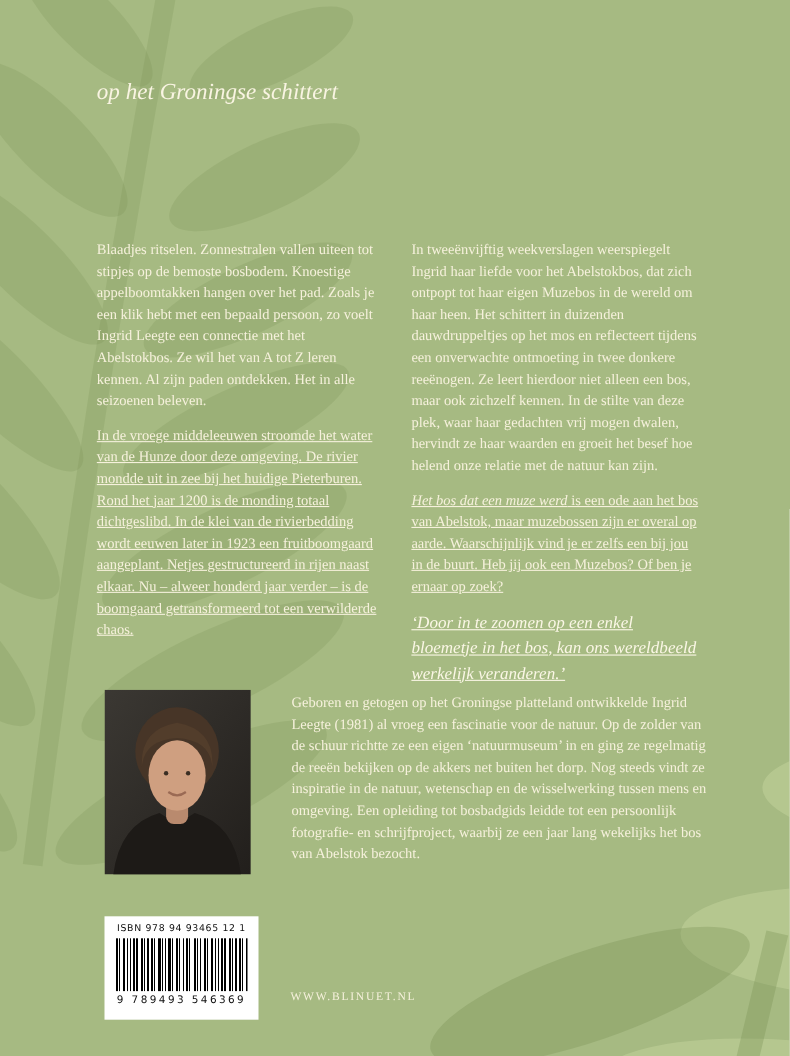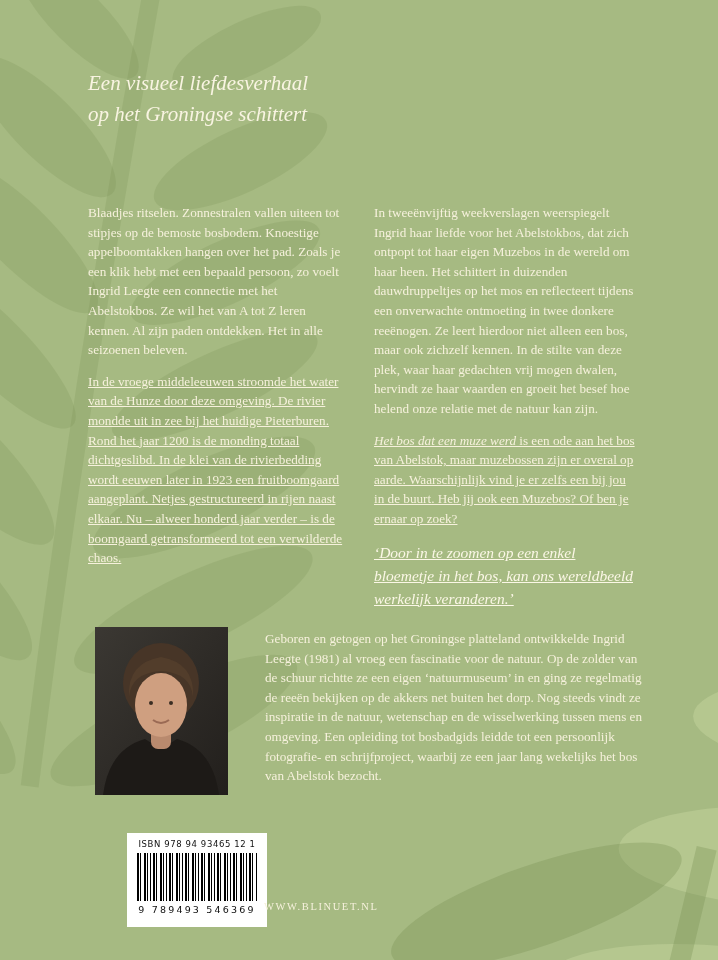--- a/index.html
+++ b/index.html
@@ -11,39 +11,39 @@
     font-family:"Liberation Serif", serif;
     color: var(--text, #f6f1dc);
   }
   .ferns { position:absolute; inset:0; width:718px; height:960px; }
   .tagline {
     position:absolute; left:88px; top:68px;
     font-style:italic; font-size:21px; line-height:31px;
     color: var(--tagline, #f9f4e2);
   }
   .col {
-    position:absolute; top:203px;
+    position:absolute; top:217px;
     font-size:13.2px; line-height:19.6px;
   }
   .col-left  { left:88px;  width:258px; }
   .col-right { left:374px; width:263px; }
   .col p + p { margin-top:12px;text-decoration:underline; }
   .quote {
     margin-top:23px; font-style:italic;
     font-size:15.5px; line-height:23px;
     color: var(--quote, #fbf7e6);
   }
   .ital { font-style:italic; }
   .bio { position:absolute; left:88px; top:627px; display:flex; width:560px; }
   .photo { width:133px; height:168px; flex:0 0 auto; margin-left:7px; }
   .photo svg { display:block; width:133px; height:168px; }
   .bio-text { margin-left:37px; width:400px; font-size:13.2px; line-height:19.6px; padding-top:2px; }
   .barcode-box {
     position:absolute; left:95px; top:833px; width:140px; height:94px;
-    background:#ffffff; color:#101010; text-align:center;margin-left:32px;
+    background:#ffffff; color:#101010; text-align:center;
   }
   .isbn {
     font-family:"DejaVu Sans", sans-serif;
     font-size:8.5px; letter-spacing:0.6px; padding-top:6px;
   }
   .bars {
     margin:4px auto 0; width:120px; height:48px;
     background: repeating-linear-gradient(90deg,
       #000 0px, #000 2px, #fff 2px, #fff 3px,
       #000 3px, #000 4px, #fff 4px, #fff 7px,
@@ -101,21 +101,20 @@
     <use href="#frond" transform="translate(600,150) rotate(38) scale(2.1)" style="color:rgba(215,228,175,0.30)"></use>
     <use href="#frond" transform="translate(430,420) rotate(-18) scale(1.9)" style="color:rgba(117,138,78,0.26)"></use>
     <use href="#frond" transform="translate(120,680) rotate(16) scale(1.7)" style="color:rgba(117,138,78,0.30)"></use>
     <use href="#frond" transform="translate(70,-30) rotate(145) scale(1.3)" style="color:rgba(205,220,165,0.22)"></use>
     <use href="#frond" transform="translate(640,600) rotate(-8) scale(1.8)" style="color:rgba(196,212,150,0.26)"></use>
     <use href="#frond" transform="translate(-5,360) rotate(-150) scale(1.3)" style="color:rgba(130,150,88,0.20)"></use>
     <use href="#frond" transform="translate(560,880) rotate(190) scale(1.5)" style="color:rgba(120,142,80,0.22)"></use>
   </svg>
 
   <div class="tagline">
-    <div>Een visueel liefdesverhaal</div>
     <div>op het Groningse schittert</div>
   </div>
 
   <div class="col col-left">
     <p>Blaadjes ritselen. Zonnestralen vallen uiteen tot stipjes op de bemoste bosbodem. Knoestige appelboomtakken hangen over het pad. Zoals je een klik hebt met een bepaald persoon, zo voelt Ingrid Leegte een connectie met het Abelstokbos. Ze wil het van A tot Z leren kennen. Al zijn paden ontdekken. Het in alle seizoenen beleven.</p>
     <p>In de vroege middeleeuwen stroomde het water van de Hunze door deze omgeving. De rivier mondde uit in zee bij het huidige Pieterburen. Rond het jaar 1200 is de monding totaal dichtgeslibd. In de klei van de rivierbedding wordt eeuwen later in 1923 een fruitboomgaard aangeplant. Netjes gestructureerd in rijen naast elkaar. Nu – alweer honderd jaar verder – is de boomgaard getransformeerd tot een verwilderde chaos.</p>
   </div>
 
   <div class="col col-right">
     <p>In tweeënvijftig weekverslagen weerspiegelt Ingrid haar liefde voor het Abelstokbos, dat zich ontpopt tot haar eigen Muzebos in de wereld om haar heen. Het schittert in duizenden dauwdruppeltjes op het mos en reflecteert tijdens een onverwachte ontmoeting in twee donkere reeënogen. Ze leert hierdoor niet alleen een bos, maar ook zichzelf kennen. In de stilte van deze plek, waar haar gedachten vrij mogen dwalen, hervindt ze haar waarden en groeit het besef hoe helend onze relatie met de natuur kan zijn.</p>

